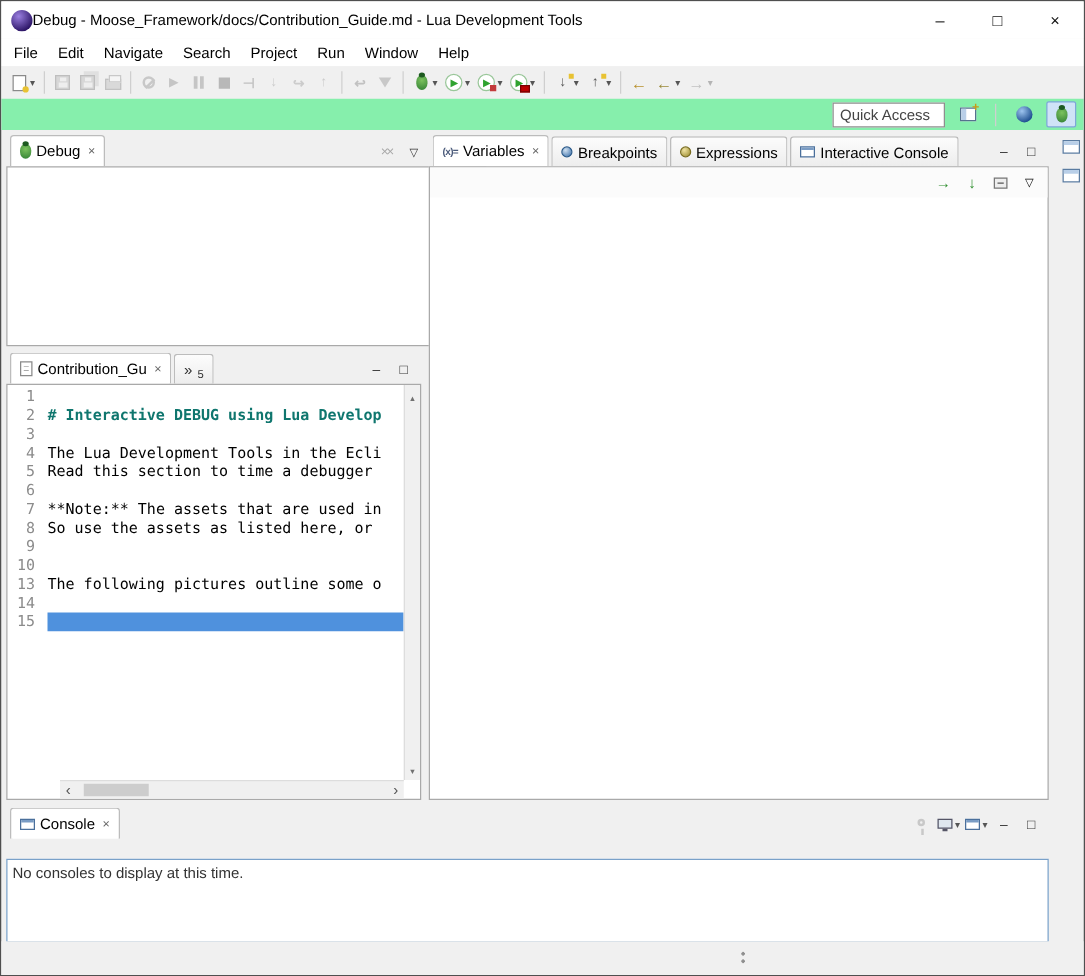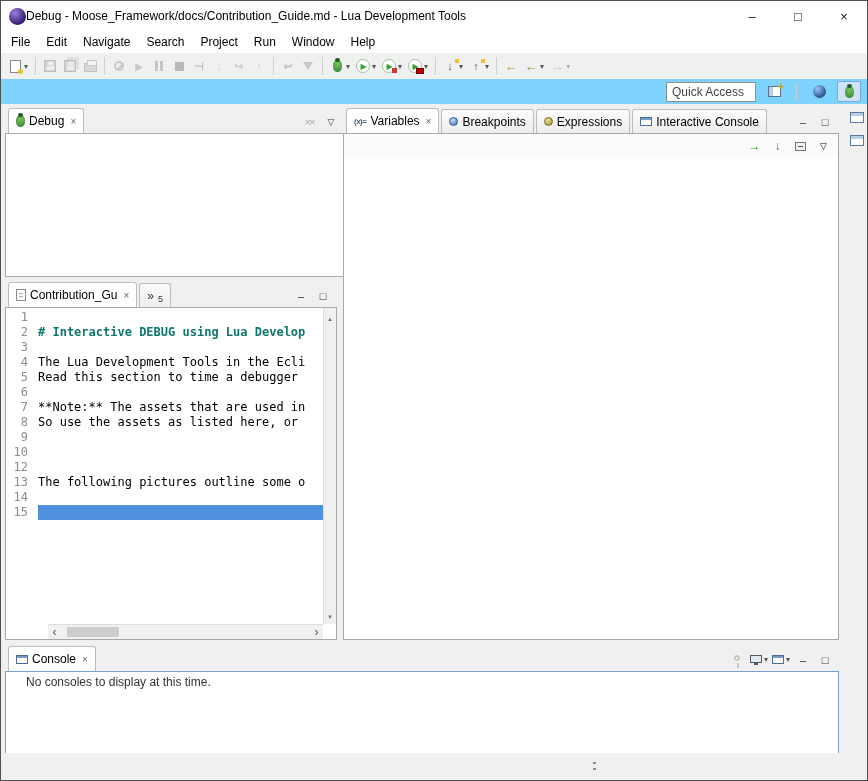--- a/index.html
+++ b/index.html
@@ -19,21 +19,21 @@
   
   .menubar{position:absolute;top:30px;left:0;right:0;height:22px;background:#fff;display:flex;align-items:center;padding-left:2px}
   .menu-item{padding:3px 8px}
   .toolbar{position:absolute;top:52px;left:0;right:0;height:26px;background:#f0f0f0;display:flex;align-items:center;padding-left:4px}
   .tsep{width:1px;height:18px;background:#cfcfcf;margin:0 4px;flex:none}
   .tbtn{height:22px;display:flex;align-items:center;justify-content:center;padding:0 3px;position:relative}
   .tbtn .ic{display:flex;align-items:center;justify-content:center;min-width:14px;height:16px;font-size:11px}
   .drop::after{content:"▾";font-size:8px;color:#555;margin-left:2px}
   .disabled{opacity:.38;filter:grayscale(1)}
 
-  .row2{position:absolute;top:78px;left:0;right:0;height:25px;background:#7dd3fc;display:flex;align-items:center;justify-content:flex-end;padding-right:6px;gap:6px}
+  .row2{position:absolute;top:78px;left:0;right:0;height:25px;background:#86efac;display:flex;align-items:center;justify-content:flex-end;padding-right:6px;gap:6px}
   .qa{width:90px;height:20px;border:1px solid #8f8f8f;background:#fff;color:#444;display:flex;align-items:center;padding-left:5px}
   .pbox{width:24px;height:21px;display:flex;align-items:center;justify-content:center;border-radius:2px}
   .pbox.active{background:#cfe3f7;border:1px solid #7da7d9}
 
   
   .panel{position:absolute}
   .panel-header{display:flex;align-items:flex-end;height:26px}
   .tabs{display:flex;align-items:flex-end;height:100%;padding-left:3px}
   .tab{display:flex;align-items:center;height:24px;padding:0 7px;border:1px solid #bcbcbc;border-bottom:none;
        border-radius:3px 3px 0 0;background:linear-gradient(#fcfcfc,#ededed);margin-right:2px;gap:4px;white-space:nowrap}
@@ -124,21 +124,21 @@
   .htrack{flex:1;position:relative;height:100%}
   .hthumb{position:absolute;left:6px;top:2px;bottom:2px;width:52px;background:#cdcdcd}
 
   
   #debug-panel{left:4px;top:106px;width:384px;height:171px}
   #editor-panel{left:4px;top:281px;width:332px;height:359px}
   #vars-panel{left:342px;top:106px;width:496px;height:534px}
   #console-panel{left:4px;top:646px;width:834px;height:108px}
   #debug-panel .panel-content{top:26px}
   #vars-panel .panel-content{top:26px}
-  #console-panel .panel-content{top:24px;border:1px solid #7aa1c9;padding:3px 20px;color:#333}
+  #console-panel .panel-content{top:40px;border:1px solid #7aa1c9;padding:3px 4px;color:#333}
   .vtoolbar{height:24px;display:flex;align-items:center;justify-content:flex-end;gap:4px;padding-right:5px;background:#fbfbfb}
   .vbtn{width:19px;height:18px;display:flex;align-items:center;justify-content:center}
   .chev-count{font-size:9px;position:relative;top:3px;color:#333}
 
   #right-tray{position:absolute;left:844px;top:103px;width:23px;bottom:27px;display:flex;flex-direction:column;align-items:center;padding-top:8px;gap:12px}
   #bottom-strip{position:absolute;left:0;right:0;bottom:0;height:27px;background:#f0f0f0}
   .grip{position:absolute;left:592px;top:7px;width:3px;height:12px;
         background:radial-gradient(circle,#8f8f8f 1.2px,transparent 1.5px) 0 0/3px 6px repeat-y}
 </style>
 </head>
@@ -391,24 +391,20 @@
         <div class="line">
             <span class="ln">8</span>
             <span class="lt">So use the assets as listed here, or</span>
           </div>
         <div class="line">
             <span class="ln">9</span>
             <span class="lt"></span>
           </div>
         <div class="line">
             <span class="ln">10</span>
-            <span class="lt"></span>
-          </div>
-        <div class="line">
-            <span class="ln">12</span>
             <span class="lt"></span>
           </div>
         <div class="line">
             <span class="ln">13</span>
             <span class="lt">The following pictures outline some o</span>
           </div>
         <div class="line">
             <span class="ln">14</span>
             <span class="lt"></span>
           </div>

